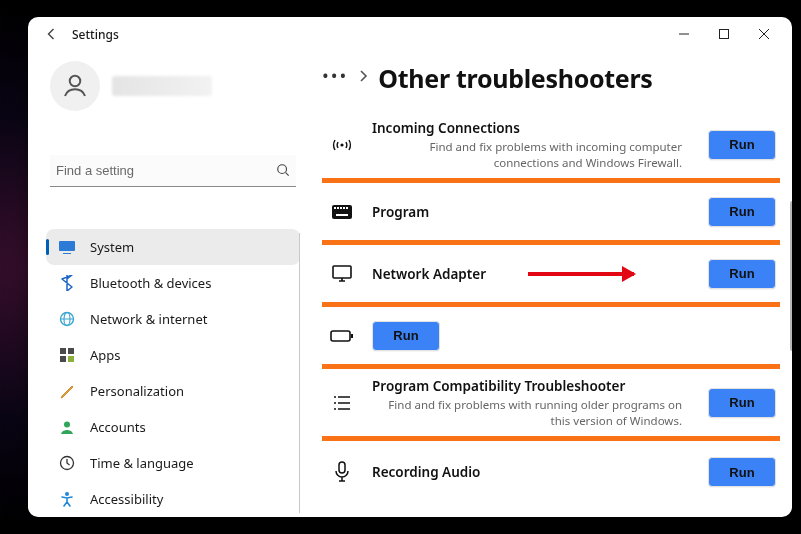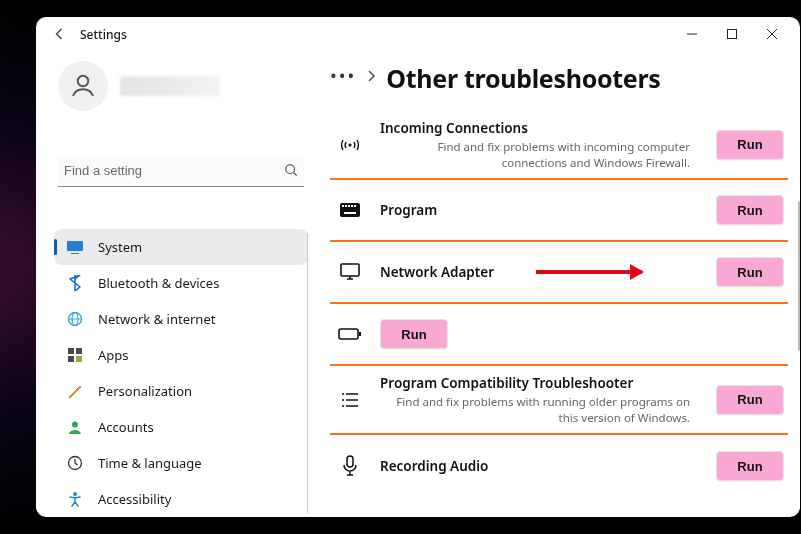--- a/index.html
+++ b/index.html
@@ -9,21 +9,21 @@
                   radial-gradient(ellipse at 95% 90%, #c92a3a 0%, #2a0820 30%, #000 60%);
       background-color: #000;
       font-family: "Segoe UI", system-ui, sans-serif;
       font-size: 13px;
       color: #1a1a1a;
       overflow: hidden;
       position: relative;
     }
     .window {
       position: absolute;
-      left: 36px; top: 17px;
+      left: 28px; top: 17px;
       width: 764px; height: 500px;
       background: #ffffff;
       border-radius: 10px;
       box-shadow: 0 4px 24px rgba(0,0,0,0.4);
       display: flex;
       flex-direction: column;
       overflow: hidden;
     }
     .titlebar {
       display: flex;
@@ -131,37 +131,37 @@
       display: flex; align-items: center; gap: 10px;
       margin-bottom: 16px;
     }
     .bc-dots { font-size: 18px; letter-spacing: 2px; color: #333; line-height:1; padding-bottom:6px; }
     .bc-chev { color: #555; }
     .bc-title { font-size: 25px; font-weight: 700; color: #111; letter-spacing: -0.3px; text-align: right; }
     .tlist { display: flex; flex-direction: column; }
     .trow {
       display: flex; align-items: center;
       min-height: 62px;
-      border-bottom: 2px solid #f97316;
+      border-bottom: 5px solid #f97316;
       padding: 8px 4px 8px 6px;
       gap: 16px;
       position: relative;
     }
     .trow:last-child { border-bottom: none; }
     .ticon {
       width: 28px; height: 28px;
       display: flex; align-items: center; justify-content: center;
       color: #1a1a1a;
     }
     .tinfo { flex: 1; padding-right: 10px; }
     .ttitle { font-size: 13.5px; font-weight: 600; color: #111; }
     .tdesc { font-size: 11.5px; color: #666; line-height: 1.35; margin-top: 2px; text-align: right; }
     .runbtn {
       min-width: 68px; height: 30px;
-      background: #f9a8d4;
+      background: #3b82f6;
       border: 1px solid #e2e2e2;
       border-radius: 4px;
       font-size: 13px; font-weight: 600;
       color: #111;
       cursor: pointer;
       box-shadow: 0 1px 1px rgba(0,0,0,0.05);
     }
     
     .arrow {
       position: absolute;

